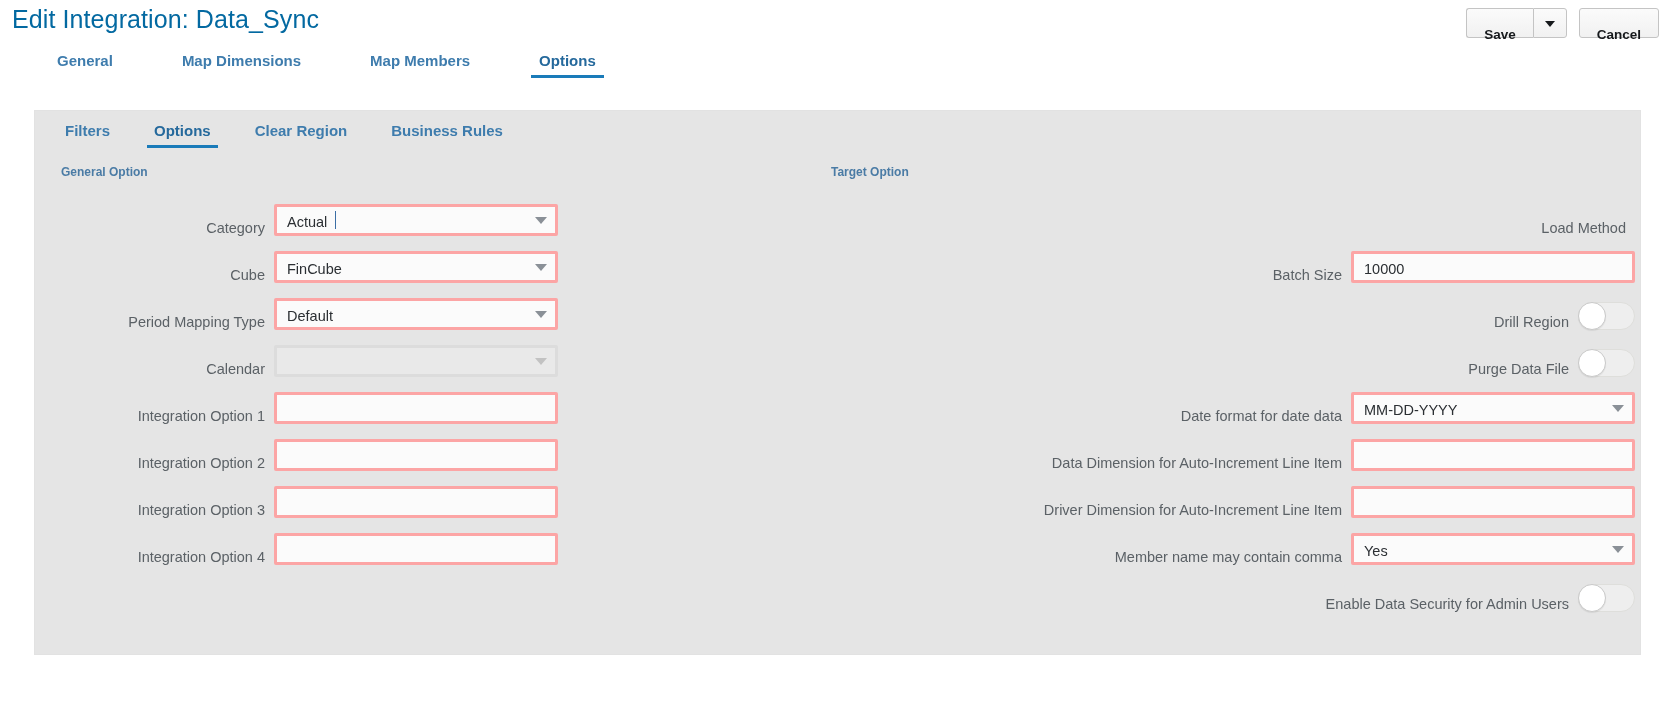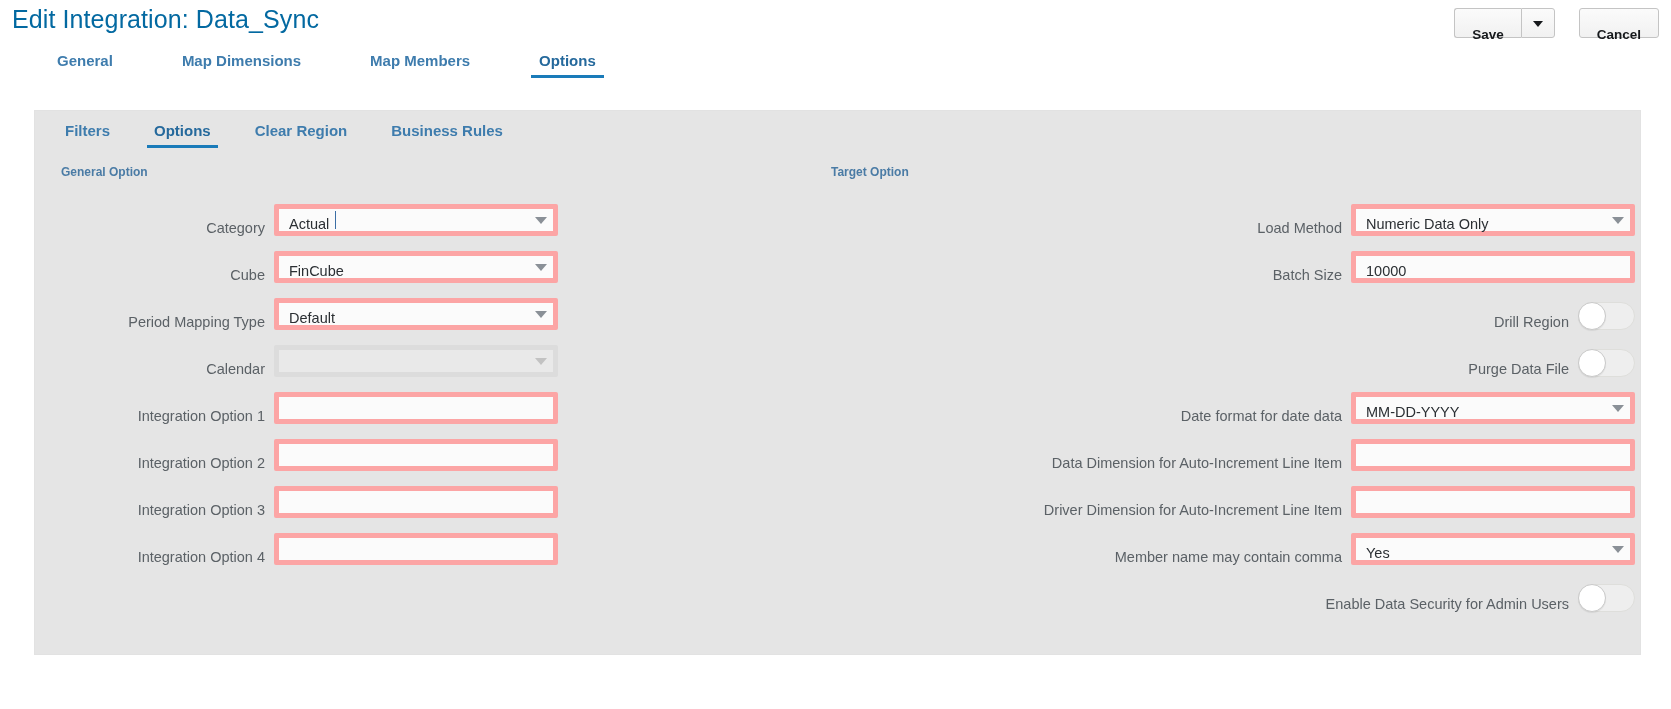--- a/index.html
+++ b/index.html
@@ -53,21 +53,21 @@
     position: relative;
   }
   .btn-split .caret {
     display: block;
     width: 0; height: 0;
     border-left: 5px solid transparent;
     border-right: 5px solid transparent;
     border-top: 6px solid #16191c;
     margin: 12px auto 0;
   }
-  .btn-cancel { margin-left: 24px; border-radius: 3px; }
+  .btn-cancel { margin-left: 12px; border-radius: 3px; }
 
   
   .top-tabs {
     position: relative;
     height: 39px;
     padding-left: 38px;
     display: flex;
     align-items: flex-start;
   }
   .top-tab {
@@ -162,21 +162,21 @@
     overflow: hidden;
   }
   .col-left  .flabel { width: 239px; }
   .col-right .flabel { width: 1123px; }
 
   .fctl { position: relative; }
 
   .finput {
     height: 32px;
     background: #fbfbfb;
-    border: 5px solid #fca5a5;
+    border: 3px solid #fca5a5;
     border-radius: 2px;
     font-family: "Liberation Sans", sans-serif;
     font-size: 14.5px;
     color: #2b2f33;
     padding: 0 10px;
     line-height: 30px;
     outline: none;
     display: block;
   }
   .col-left  .finput { width: 284px; }
@@ -324,24 +324,20 @@
         </div>
       </div>
 
     </div>
 
     <div class="col col-right">
       <div class="section-label">Target Option</div>
 
       <div class="frow">
         <div class="flabel">Load Method</div>
-        <div class="fctl fselect">
-          <div class="finput">Numeric Data Only</div>
-          <span class="arrow"></span>
-        </div>
       </div>
 
       <div class="frow">
         <div class="flabel">Batch Size</div>
         <div class="fctl">
           <div class="finput">10000</div>
         </div>
       </div>
 
       <div class="frow">

